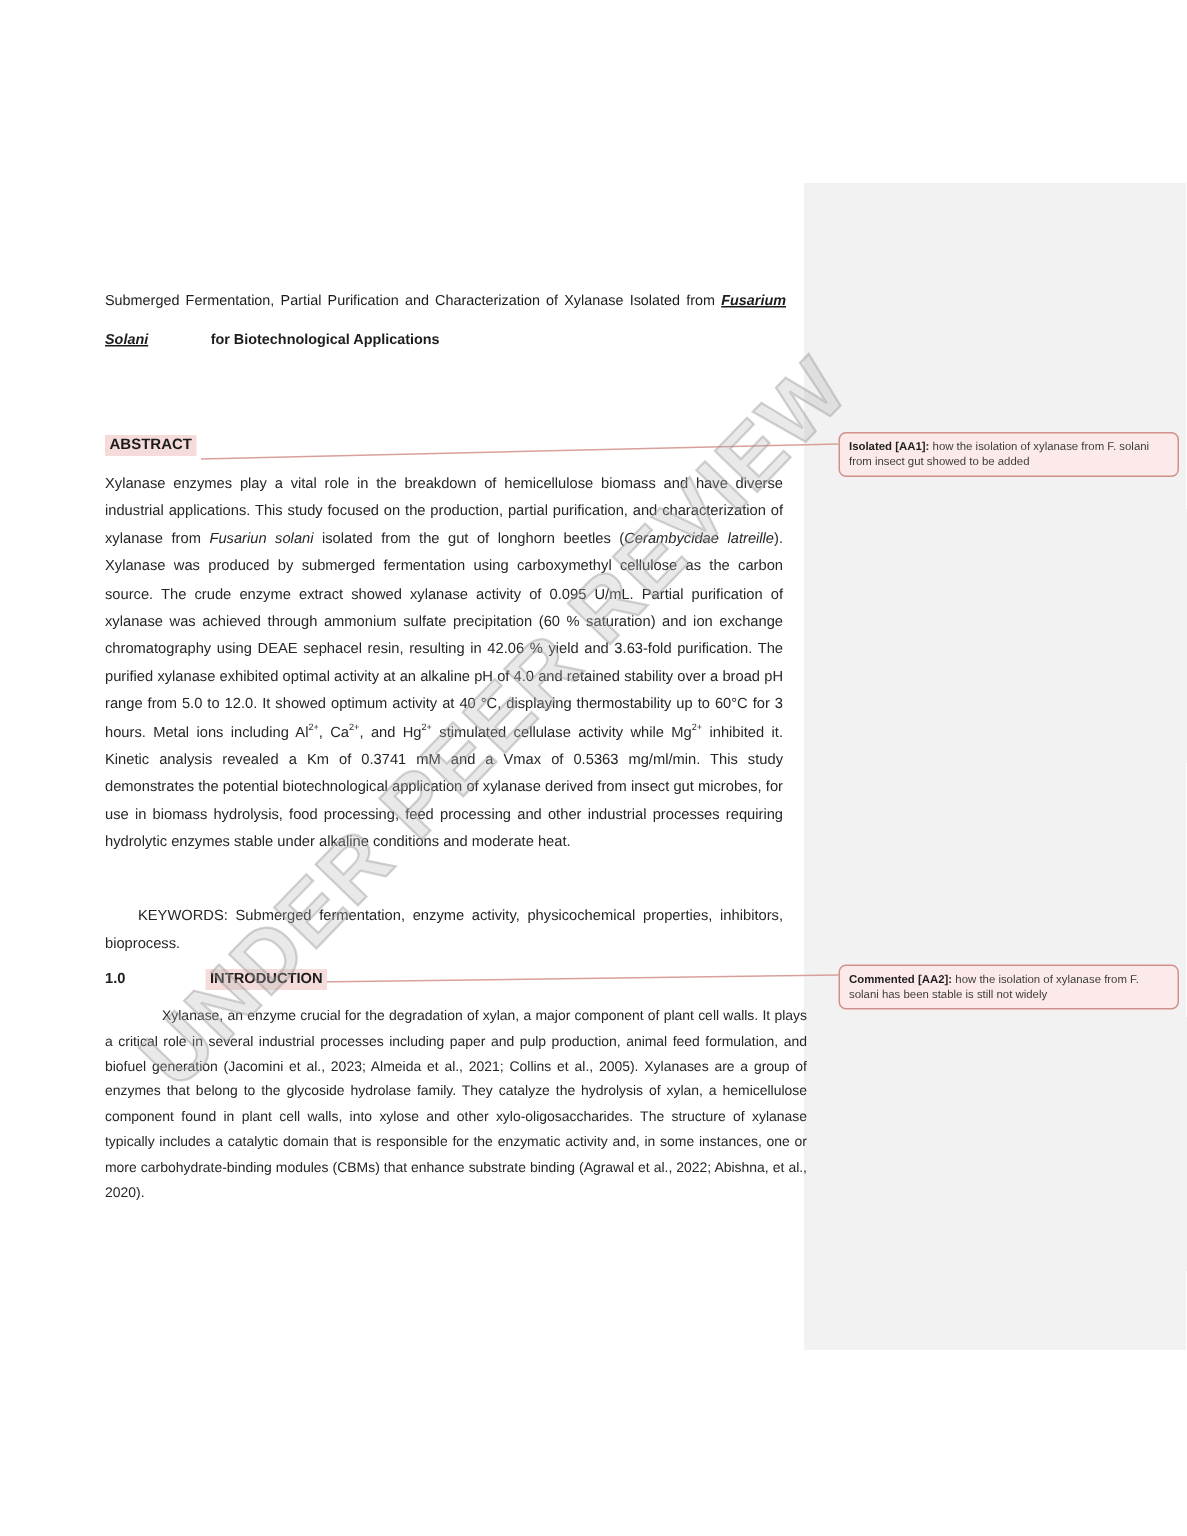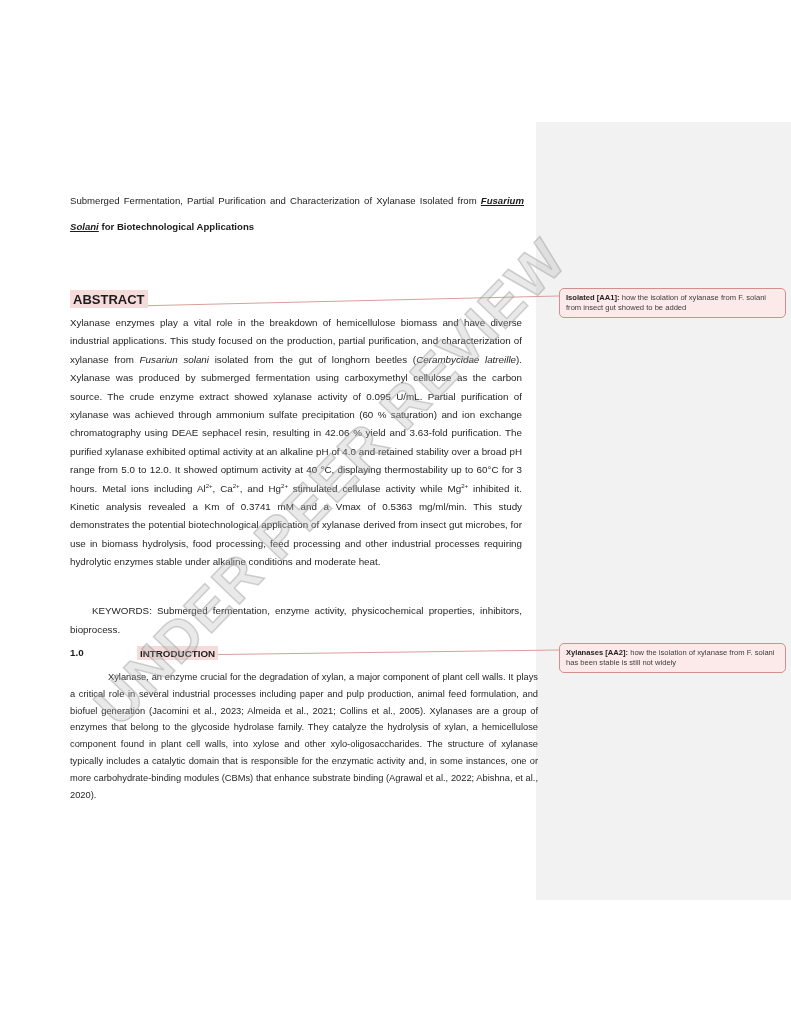--- a/index.html
+++ b/index.html
@@ -35,21 +35,21 @@
     font-size: 9.6px;
     font-weight: bold;
     line-height: 26px;
     text-align: justify;
     color: #1c1c1c;
   }
 
   .abstract-heading-row {
     position: absolute;
     left: 70px; top: 291px;
-    font-size: 13px;
+    font-size: 10px;
     font-weight: bold;
     color: #1c1c1c;
   }
 
   .hl {
     background: var(--highlight-pink, #f6dbdb);
     padding: 1.5px 3px;
   }
 
   .abstract-paragraph {
@@ -133,39 +133,39 @@
 
 <div class="page">
 
   <div class="comments-margin"></div>
 
   <svg class="connectors" viewBox="0 0 791 1024">
     <line x1="134" y1="306" x2="559" y2="296" stroke="#d8a09b" stroke-width="1"></line>
     <line x1="184" y1="655" x2="559" y2="650" stroke="#d8a09b" stroke-width="1"></line>
   </svg>
 
-  <div class="paper-title"><span style="font-weight: normal;">Submerged Fermentation, Partial Purification and Characterization of Xylanase Isolated from </span><span style="font-style: italic; font-weight: bold; text-decoration: underline;">Fusarium Solani</span><span style="font-weight: bold;"> for Biotechnological Applications</span></div>
+  <div class="paper-title"><span style="font-weight: normal;">Submerged Fermentation, Partial Purification and Characterization of Xylanase Isolated from </span><span style="font-style: italic; font-weight: bold; text-decoration: underline;">Fusarium Solani</span><span style="font-weight: bold; margin-left: 39px;"> for Biotechnological Applications</span></div>
 
   <div class="abstract-heading-row">
     <span class="hl">ABSTRACT</span>
   </div>
 
   <p class="abstract-paragraph"><span>Xylanase enzymes play a vital role in the breakdown of hemicellulose biomass and have diverse industrial applications. This study focused on the production, partial purification, and characterization of xylanase from </span><span style="font-style: italic;">Fusariun solani</span><span> isolated from the gut of longhorn beetles (</span><span style="font-style: italic;">Cerambycidae latreille</span><span>). Xylanase was produced by submerged fermentation using carboxymethyl cellulose as the carbon source. The crude enzyme extract showed xylanase activity of 0.095 U/mL. Partial purification of xylanase was achieved through ammonium sulfate precipitation (60 % saturation) and ion exchange chromatography using DEAE sephacel resin, resulting in 42.06 % yield and 3.63-fold purification. The purified xylanase exhibited optimal activity at an alkaline pH of 4.0 and retained stability over a broad pH range from 5.0 to 12.0. It showed optimum activity at 40 °C, displaying thermostability up to 60°C for 3 hours. Metal ions including Al</span><sup>2+</sup><span>, Ca</span><sup>2+</sup><span>, and Hg</span><sup>2+</sup><span> stimulated cellulase activity while Mg</span><sup>2+</sup><span> inhibited it. Kinetic analysis revealed a Km of 0.3741 mM and a Vmax of 0.5363 mg/ml/min. This study demonstrates the potential biotechnological application of xylanase derived from insect gut microbes, for use in biomass hydrolysis, food processing, feed processing and other industrial processes requiring hydrolytic enzymes stable under alkaline conditions and moderate heat.</span></p>
 
   <p class="keywords-line"><span style="font-weight: normal; padding-left: 22px;">KEYWORDS:</span><span> Submerged fermentation, enzyme activity, physicochemical properties, inhibitors, bioprocess.</span></p>
 
   <div class="section-heading">
     <span class="section-number">1.0</span><span class="hl">INTRODUCTION</span>
   </div>
 
   <p class="intro-paragraph">Xylanase, an enzyme crucial for the degradation of xylan, a major component of plant cell walls. It plays a critical role in several industrial processes including paper and pulp production, animal feed formulation, and biofuel generation (Jacomini et al., 2023; Almeida et al., 2021; Collins et al., 2005). Xylanases are a group of enzymes that belong to the glycoside hydrolase family. They catalyze the hydrolysis of xylan, a hemicellulose component found in plant cell walls, into xylose and other xylo-oligosaccharides. The structure of xylanase typically includes a catalytic domain that is responsible for the enzymatic activity and, in some instances, one or more carbohydrate-binding modules (CBMs) that enhance substrate binding (Agrawal et al., 2022; Abishna, et al., 2020).</p>
 
   <div class="comment-box aa1">
     <span class="comment-label">Isolated [AA1]:</span><span> how the isolation of xylanase from F. solani from insect gut showed to be added</span>
   </div>
 
   <div class="comment-box aa2">
-    <span class="comment-label">Xylanases [AA2]:</span><span> how the isolation of xylanase from F. solani has been stable is still not widely</span>
+    <span class="comment-label">Commented [AA2]:</span><span> how the isolation of xylanase from F. solani has been stable is still not widely</span>
   </div>
 
   <div class="watermark">UNDER PEER REVIEW</div>
 
 </div>
 
 </body></html>

